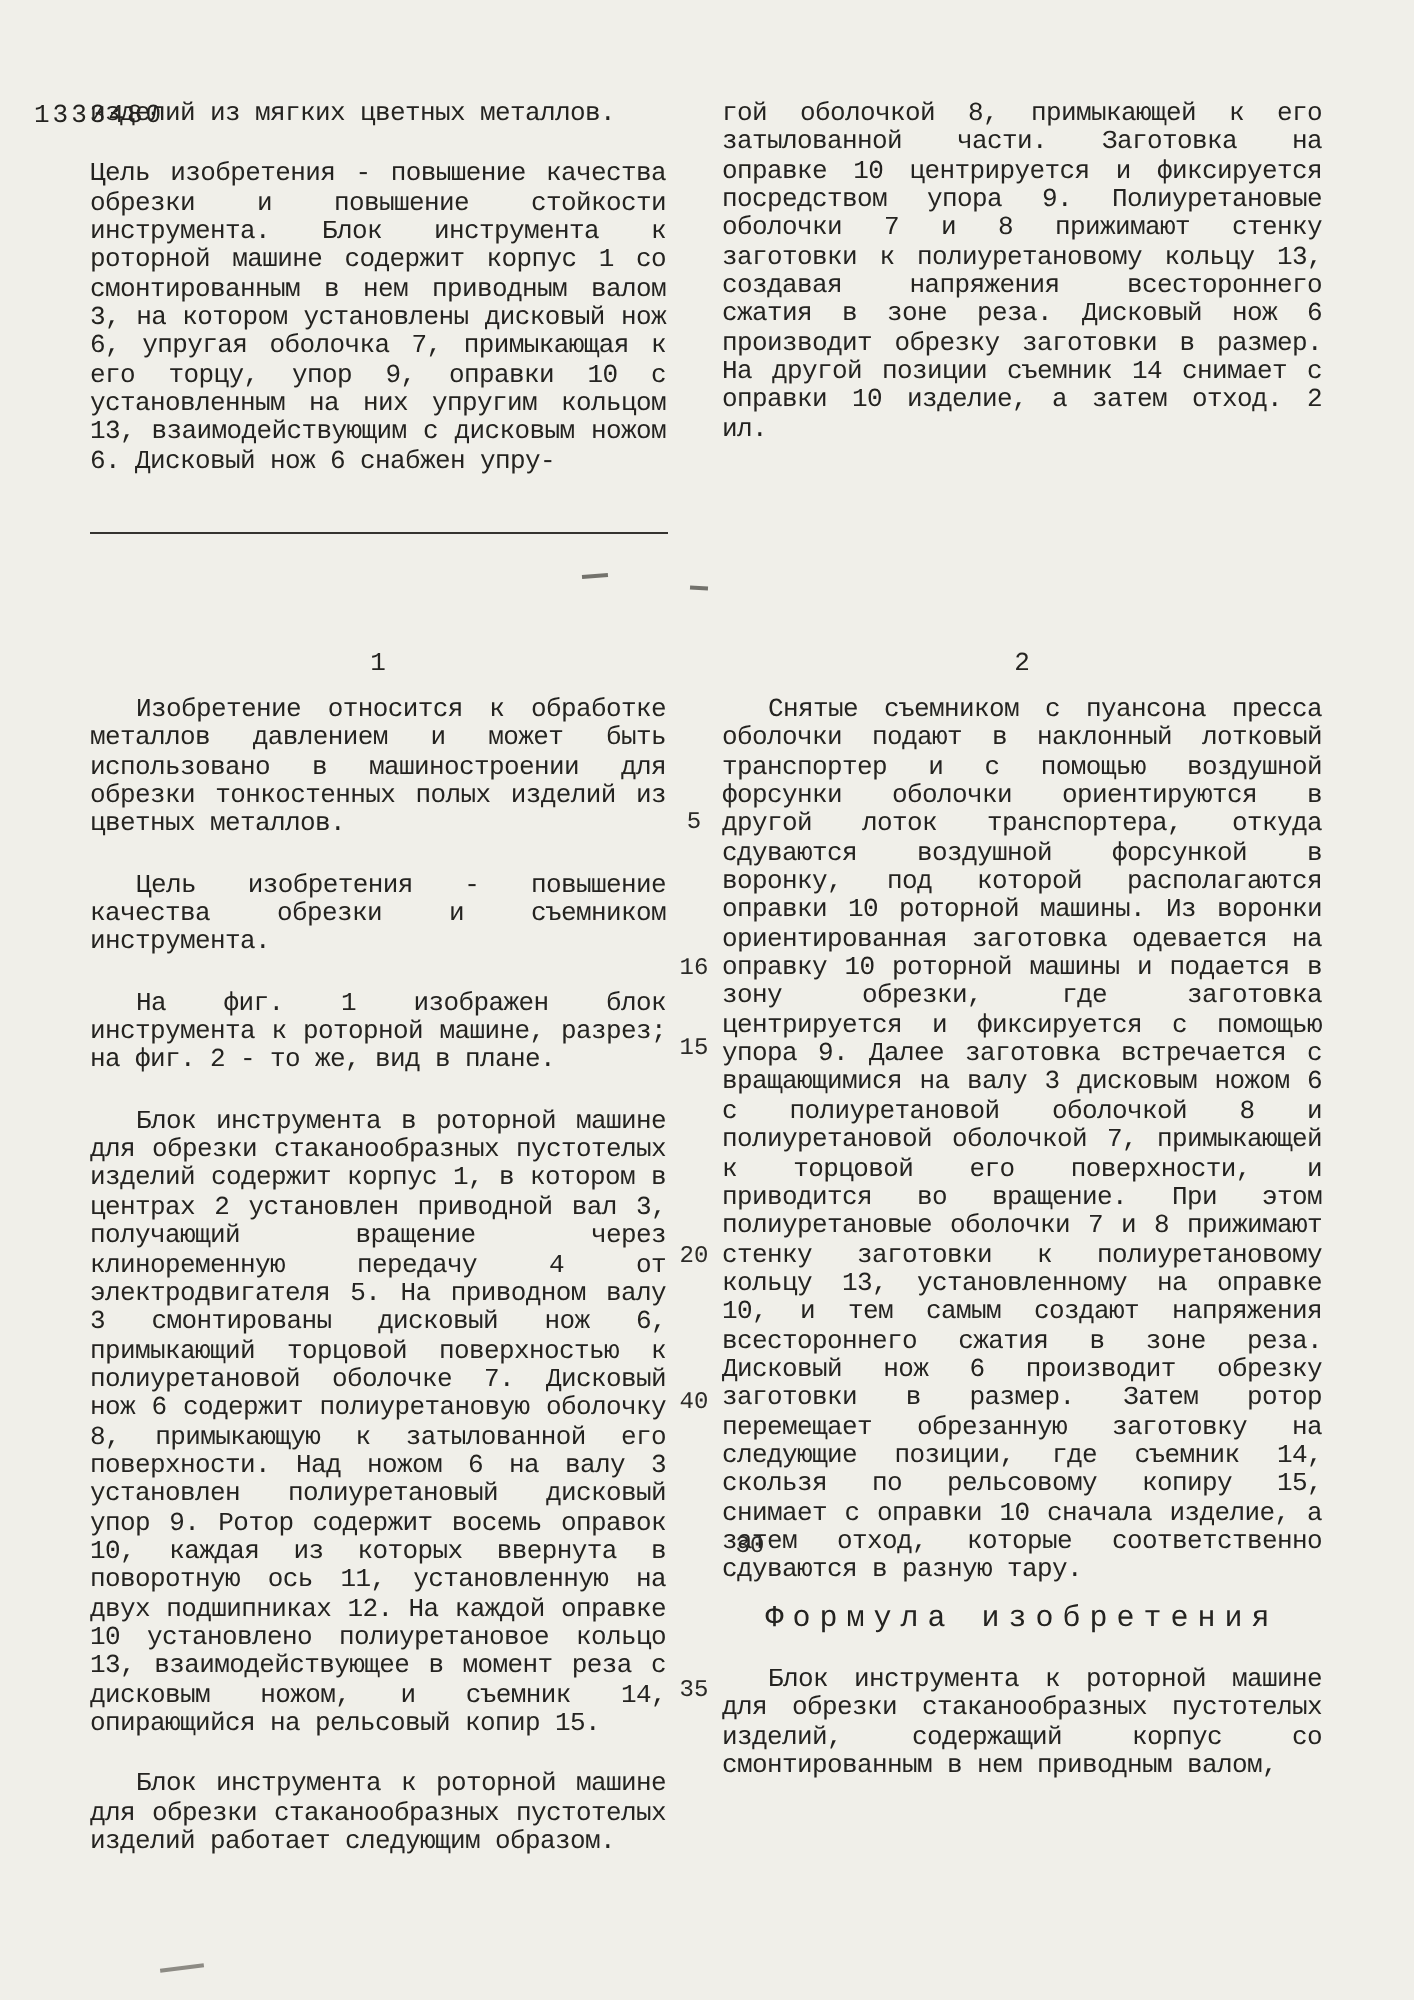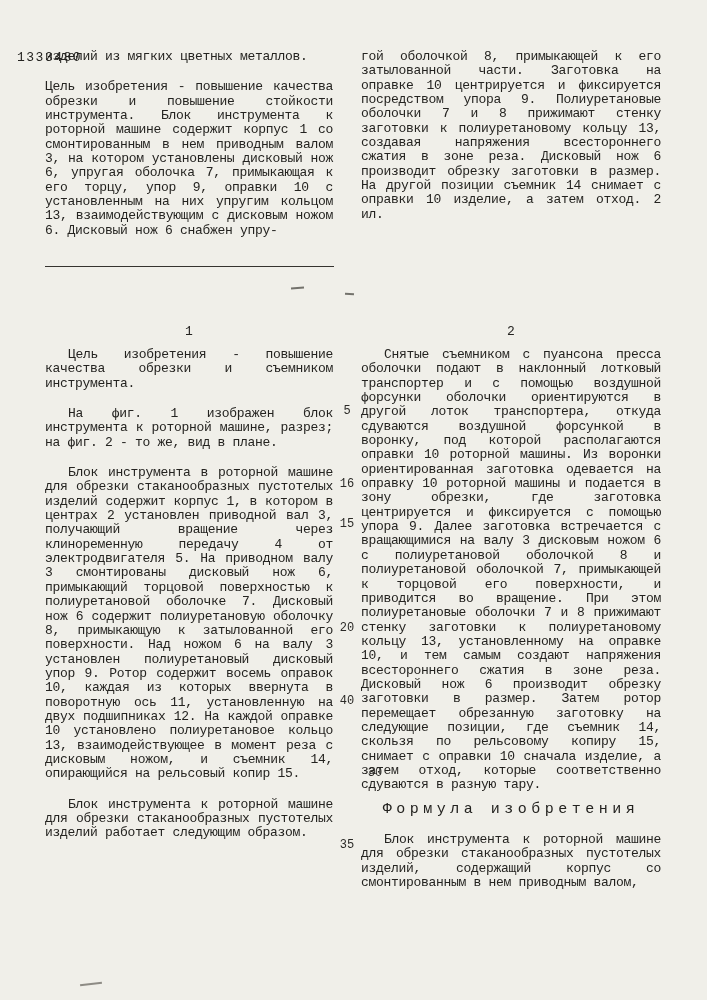--- a/index.html
+++ b/index.html
@@ -70,20 +70,21 @@
 
   <div class="divider-left"></div>
   <div class="mid-dash d1"></div>
   <div class="mid-dash d2"></div>
 
   <div class="colnum n1">1</div>
   <div class="colnum n2">2</div>
 
   <div class="cols bodytext">
     <div class="col">
+      <p class="indent">Изобретение относится к обработке металлов давлением и может быть использовано в машиностроении для обрезки тонкостенных полых изделий из цветных металлов.</p>
       <p class="indent">Цель изобретения - повышение качества обрезки и съемником инструмента.</p>
       <p class="indent">На фиг. 1 изображен блок инструмента к роторной машине, разрез; на фиг. 2 - то же, вид в плане.</p>
       <p class="indent">Блок инструмента в роторной машине для обрезки стаканообразных пустотелых изделий содержит корпус 1, в котором в центрах 2 установлен приводной вал 3, получающий вращение через клиноременную передачу 4 от электродвигателя 5. На приводном валу 3 смонтированы дисковый нож 6, примыкающий торцовой поверхностью к полиуретановой оболочке 7. Дисковый нож 6 содержит полиуретановую оболочку 8, примыкающую к затылованной его поверхности. Над ножом 6 на валу 3 установлен полиуретановый дисковый упор 9. Ротор содержит восемь оправок 10, каждая из которых ввернута в поворотную ось 11, установленную на двух подшипниках 12. На каждой оправке 10 установлено полиуретановое кольцо 13, взаимодействующее в момент реза с дисковым ножом, и съемник 14, опирающийся на рельсовый копир 15.</p>
       <p class="indent">Блок инструмента к роторной машине для обрезки стаканообразных пустотелых изделий работает следующим образом.</p>
     </div>
     <div class="col rcol">
       <p class="indent">Снятые съемником с пуансона пресса оболочки подают в наклонный лотковый транспортер и с помощью воздушной форсунки оболочки ориентируются в другой лоток транспортера, откуда сдуваются воздушной форсункой в воронку, под которой располагаются оправки 10 роторной машины. Из воронки ориентированная заготовка одевается на оправку 10 роторной машины и подается в зону обрезки, где заготовка центрируется и фиксируется с помощью упора 9. Далее заготовка встречается с вращающимися на валу 3 дисковым ножом 6 с полиуретановой оболочкой 8 и полиуретановой оболочкой 7, примыкающей к торцовой его поверхности, и приводится во вращение. При этом полиуретановые оболочки 7 и 8 прижимают стенку заготовки к полиуретановому кольцу 13, установленному на оправке 10, и тем самым создают напряжения всестороннего сжатия в зоне реза. Дисковый нож 6 производит обрезку заготовки в размер. Затем ротор перемещает обрезанную заготовку на следующие позиции, где съемник 14, скользя по рельсовому копиру 15, снимает с оправки 10 сначала изделие, а затем отход, которые соответственно сдуваются в разную тару.</p>
       <p class="formula-heading">Формула изобретения</p>
       <p class="indent">Блок инструмента к роторной машине для обрезки стаканообразных пустотелых изделий, содержащий корпус со смонтированным в нем приводным валом,</p>
     </div>

